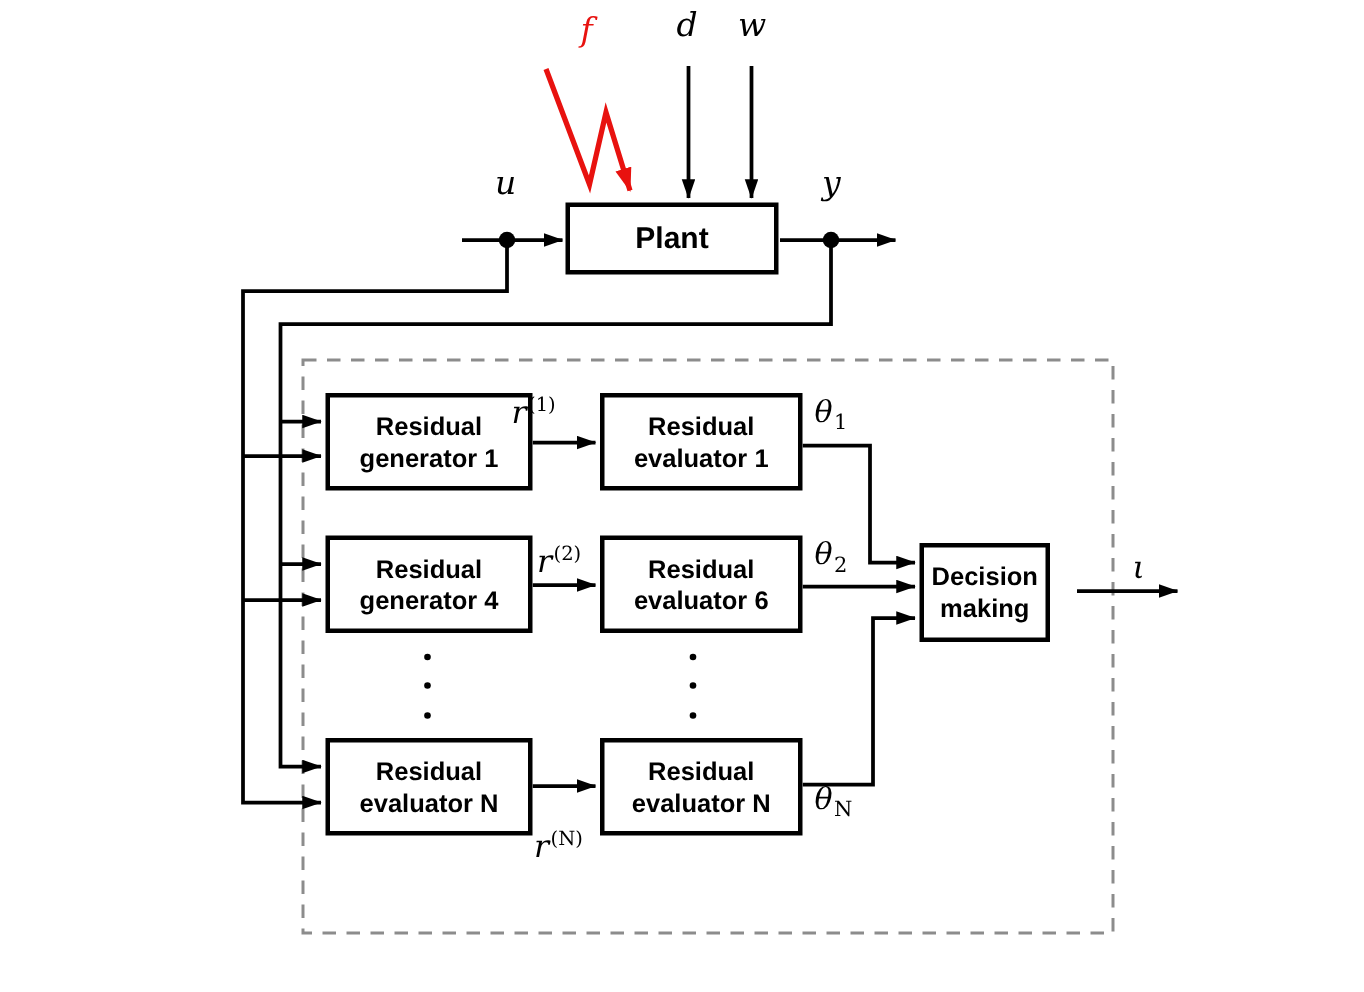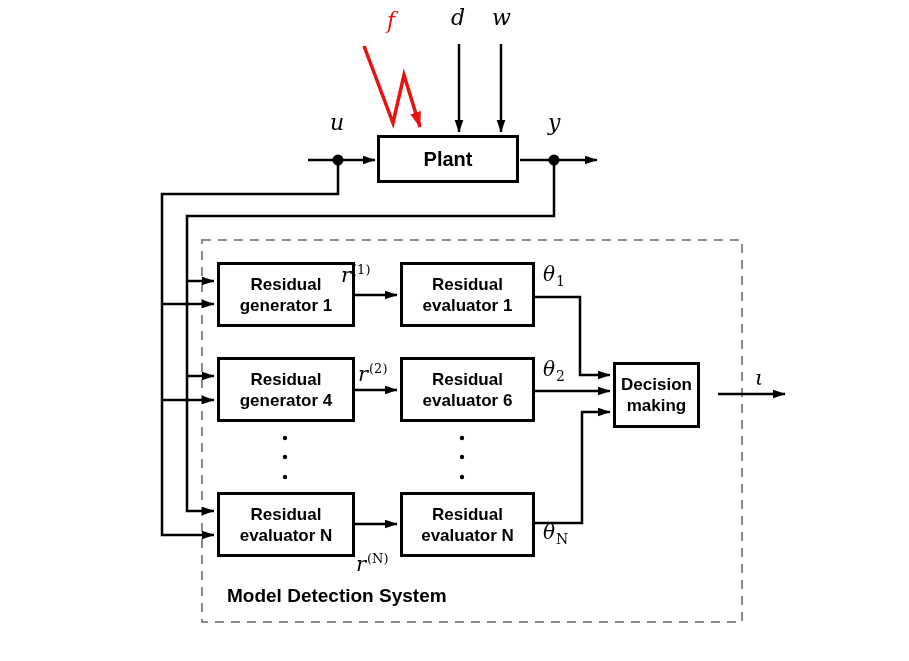--- a/index.html
+++ b/index.html
@@ -208,15 +208,14 @@
   <div class="mlabel" style="left:543px; top:262px; font-size:20px;">
     <span>θ</span><span class="sub">1</span>
   </div>
   <div class="mlabel" style="left:543px; top:357px; font-size:20px;text-align:center;">
     <span>θ</span><span class="sub">2</span>
   </div>
   <div class="mlabel" style="left:543px; top:520px; font-size:20px;">
     <span>θ</span><span class="sub">N</span>
   </div>
 
-  <div class="system-title">Model Detection System</div>
 
 </div>
 
 </body></html>

